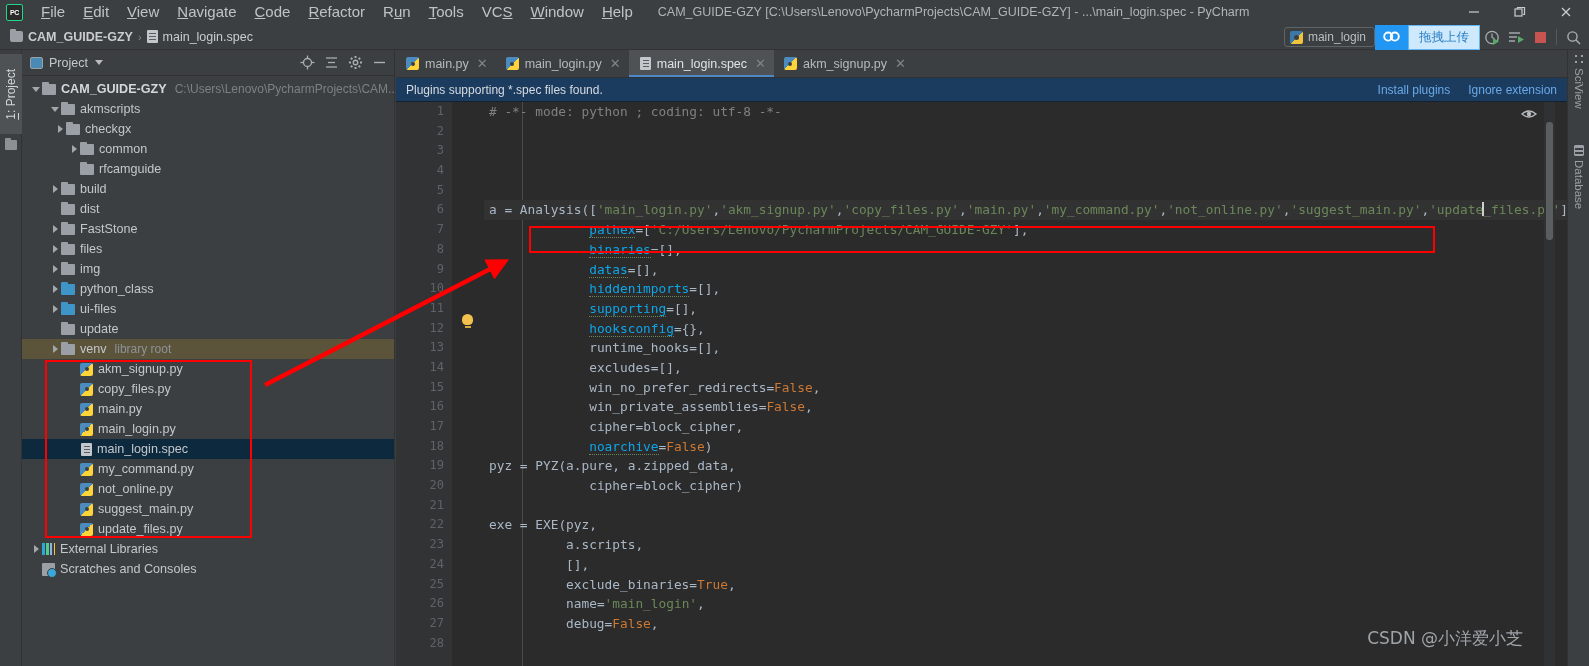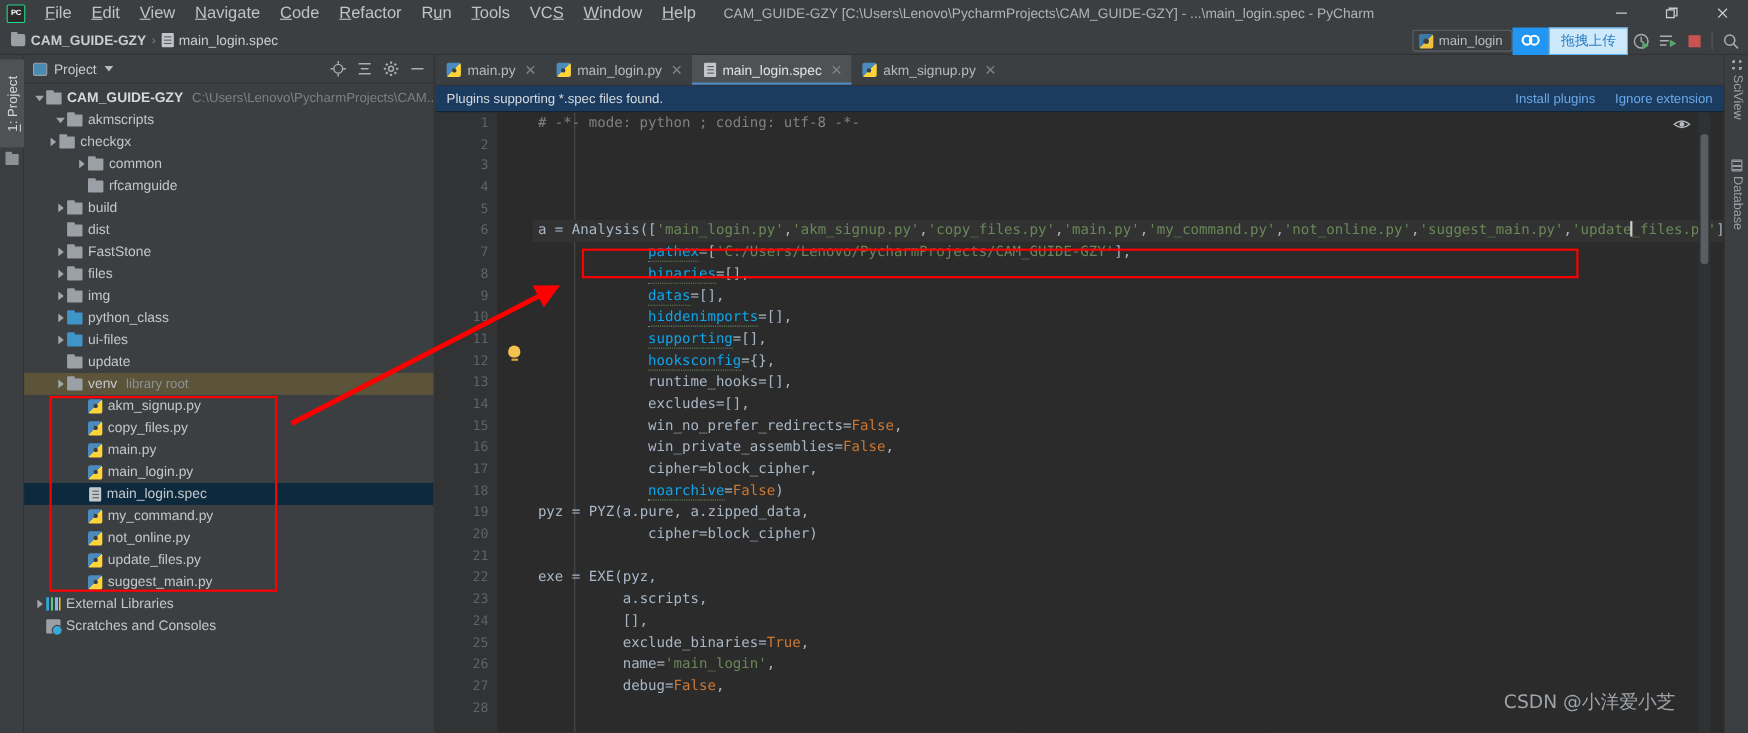--- a/index.html
+++ b/index.html
@@ -471,21 +471,21 @@
           <span class="arrow open"></span>
           <span class="ic folder"></span>
           <span class="tname bold">CAM_GUIDE-GZY</span>
           <span class="tpath">C:\Users\Lenovo\PycharmProjects\CAM...</span>
         </div>
         <div class="trow" style="padding-left: 27px;">
           <span class="arrow open"></span>
           <span class="ic folder"></span>
           <span class="tname">akmscripts</span>
         </div>
-        <div class="trow" style="padding-left: 20px; align-items: center;">
+        <div class="trow" style="padding-left: 32px; align-items: center;">
           <span class="arrow closed"></span>
           <span class="ic folder"></span>
           <span class="tname">checkgx</span>
         </div>
         <div class="trow" style="padding-left: 46px;">
           <span class="arrow closed"></span>
           <span class="ic folder"></span>
           <span class="tname">common</span>
         </div>
         <div class="trow" style="padding-left: 46px;">
@@ -570,26 +570,26 @@
           <span class="tname">my_command.py</span>
         </div>
         <div class="trow" style="padding-left: 46px;">
           <span class="arrow "></span>
           <span class="ic py"></span>
           <span class="tname">not_online.py</span>
         </div>
         <div class="trow" style="padding-left: 46px;">
           <span class="arrow "></span>
           <span class="ic py"></span>
+          <span class="tname">suggest_main.py</span>
+        </div>
+        <div class="trow" style="padding-left: 46px;">
+          <span class="arrow "></span>
+          <span class="ic py"></span>
           <span class="tname">update_files.py</span>
-        </div>
-        <div class="trow" style="padding-left: 46px;">
-          <span class="arrow "></span>
-          <span class="ic py"></span>
-          <span class="tname">suggest_main.py</span>
         </div>
         <div class="trow" style="padding-left: 8px;">
           <span class="arrow closed"></span>
           <span class="ic extlib"></span>
           <span class="tname">External Libraries</span>
         </div>
         <div class="trow" style="padding-left: 8px;">
           <span class="arrow "></span>
           <span class="ic scratch"></span>
           <span class="tname">Scratches and Consoles</span>

